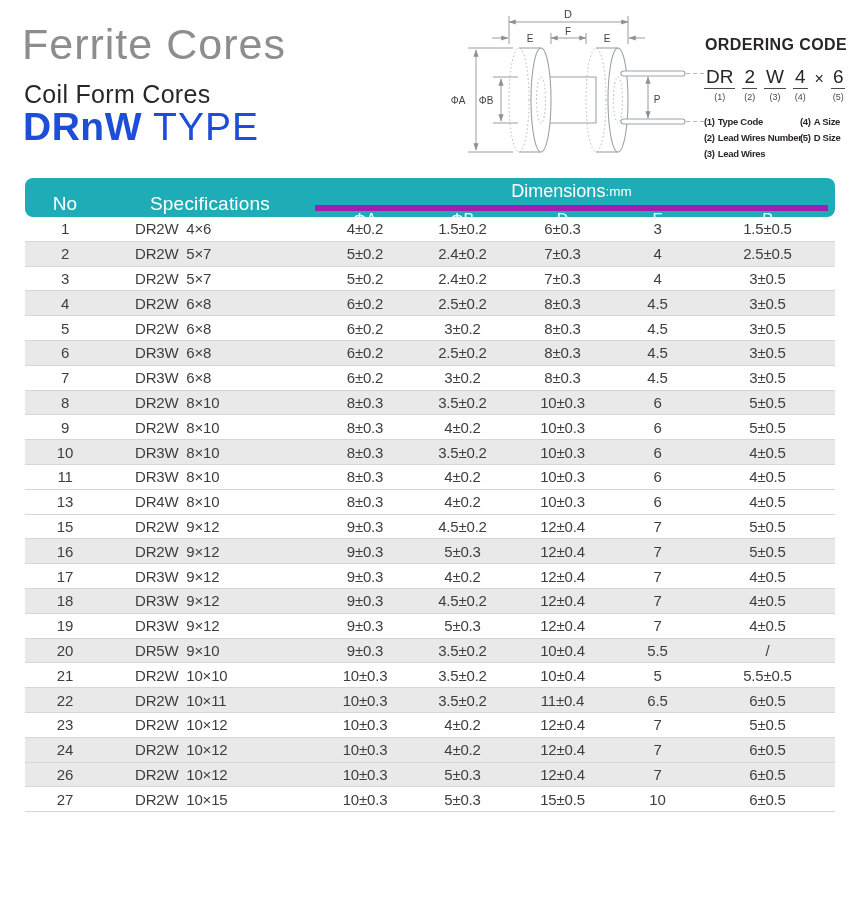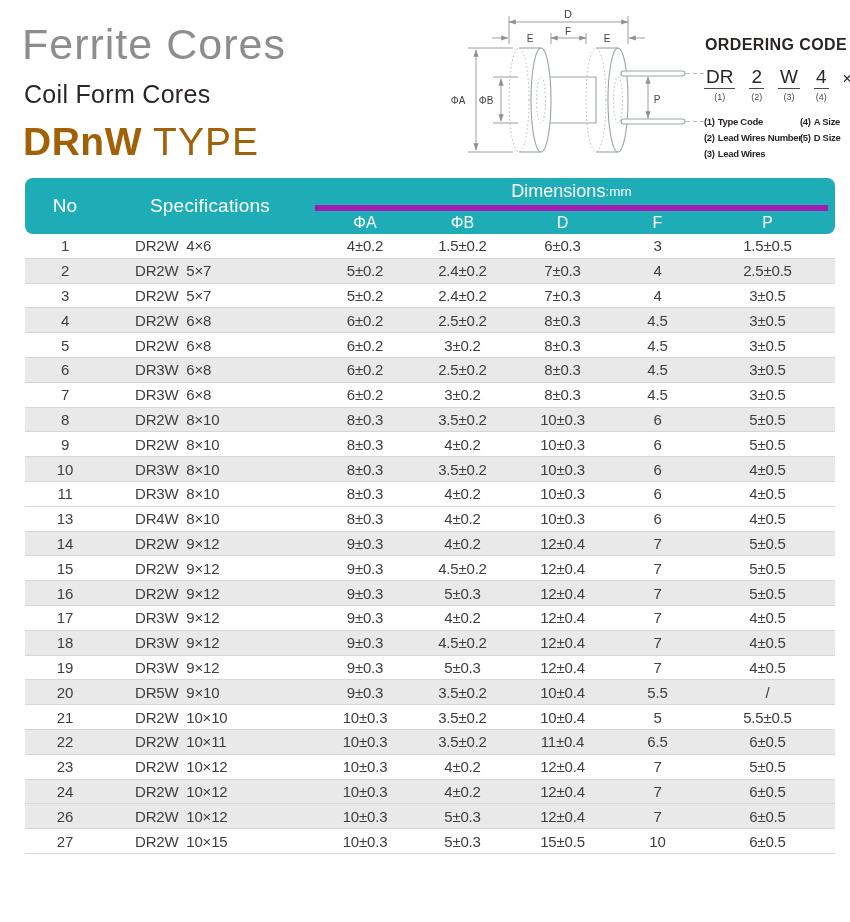--- a/index.html
+++ b/index.html
@@ -4,47 +4,47 @@
 <style>
   html,body { margin:0; padding:0; background:#ffffff; }
   body { font-family:"Liberation Sans", sans-serif; }
   .page { position:relative; width:850px; height:922px; background:#fff; overflow:hidden; }
 
   
   .title-gray { position:absolute; left:22px; top:20px; font-size:43px; font-weight:400;
                 color:#8d8d8d; letter-spacing:1px; white-space:nowrap; }
   .subtitle   { position:absolute; left:24px; top:80px; font-size:25px; font-weight:500;
                 color:#2b2624; letter-spacing:0.3px; white-space:nowrap; }
-  .type-line  { position:absolute; left:23px; top:120px; font-size:39px; color:#a16207; white-space:nowrap; }
+  .type-line  { position:absolute; left:23px; top:105px; font-size:39px; color:#1d4ed8; white-space:nowrap; }
   .type-line .bold { font-weight:800; letter-spacing:0.5px; }
   .type-line .reg  { font-weight:400; letter-spacing:1px; }
 
   
   .diagram { position:absolute; left:420px; top:6px; width:285px; height:160px; }
   .diagram text { font-family:"Liberation Sans", sans-serif; fill:#3d4247; }
 
   
   .ordering { position:absolute; left:704px; top:36px; width:144px; color:#2b2624;text-align:center; }
   .ordering-title { font-size:16px; font-weight:700; letter-spacing:0.4px; white-space:nowrap; }
-  .code-row { display:flex; gap:14px; margin-top:13px; align-items:flex-start; }
+  .code-row { display:flex; gap:7px; margin-top:13px; align-items:flex-start; }
   .code-seg { display:flex; flex-direction:column; align-items:center; }
   .code-seg .seg-text { font-size:19px; font-weight:500; border-bottom:1.5px solid #4a4a4a;
                         padding:0 2px 1px 2px; line-height:1.05; }
   .code-seg .seg-num  { font-size:9px; color:#4a4a4a; margin-top:3px; }
   .code-sep { font-size:16px; font-weight:500; padding-top:3px; }
   .legend { display:flex; margin-top:12px; }
   .legend-col { display:flex; flex-direction:column; }
   .legend-col.left  { width:96px; }
   .legend-col.right { width:48px; }
   .legend-item { display:flex; gap:3px; font-size:9.5px; font-weight:700;
                  letter-spacing:-0.3px; line-height:1.7; color:#2b2624; white-space:nowrap; }
 
   
   .table-wrap { position:absolute; left:25px; top:178px; width:810px; }
-  .thead { display:grid; grid-template-columns:80px 210px 520px; height:56px;
+  .thead { display:grid; grid-template-columns:80px 210px 520px; height:39px;
            background:#1eacb7; border-radius:8px; color:#ffffff; }
   .th-cell { display:flex; align-items:center; justify-content:center;
              font-size:19px; letter-spacing:0.2px; }
   .dims { display:flex; flex-direction:column; }
   .dims-title { height:27px; display:flex; align-items:center; justify-content:center;
                 border-bottom:6px solid #a21caf; margin-right:7px; }
   .dims-title .big   { font-size:18px; }
   .dims-title .small { font-size:13.5px; }
   .dims-sub { flex:1; display:grid; grid-template-columns:100px 95px 105px 85px 135px; }
   .dims-sub div { display:flex; align-items:center; justify-content:center; font-size:16px; }
@@ -320,29 +320,20 @@
   <tr>
     <td>13</td>
     <td class="spec">DR4W  8×10</td>
     <td>8±0.3</td>
     <td>4±0.2</td>
     <td>10±0.3</td>
     <td>6</td>
     <td>4±0.5</td>
   </tr>
 
-  <tr class="alt">
-    <td>14</td>
-    <td class="spec">DR2W  9×12</td>
-    <td>9±0.3</td>
-    <td>4±0.2</td>
-    <td>12±0.4</td>
-    <td>7</td>
-    <td>5±0.5</td>
-  </tr>
 
   <tr>
     <td>15</td>
     <td class="spec">DR2W  9×12</td>
     <td>9±0.3</td>
     <td>4.5±0.2</td>
     <td>12±0.4</td>
     <td>7</td>
     <td>5±0.5</td>
   </tr>

